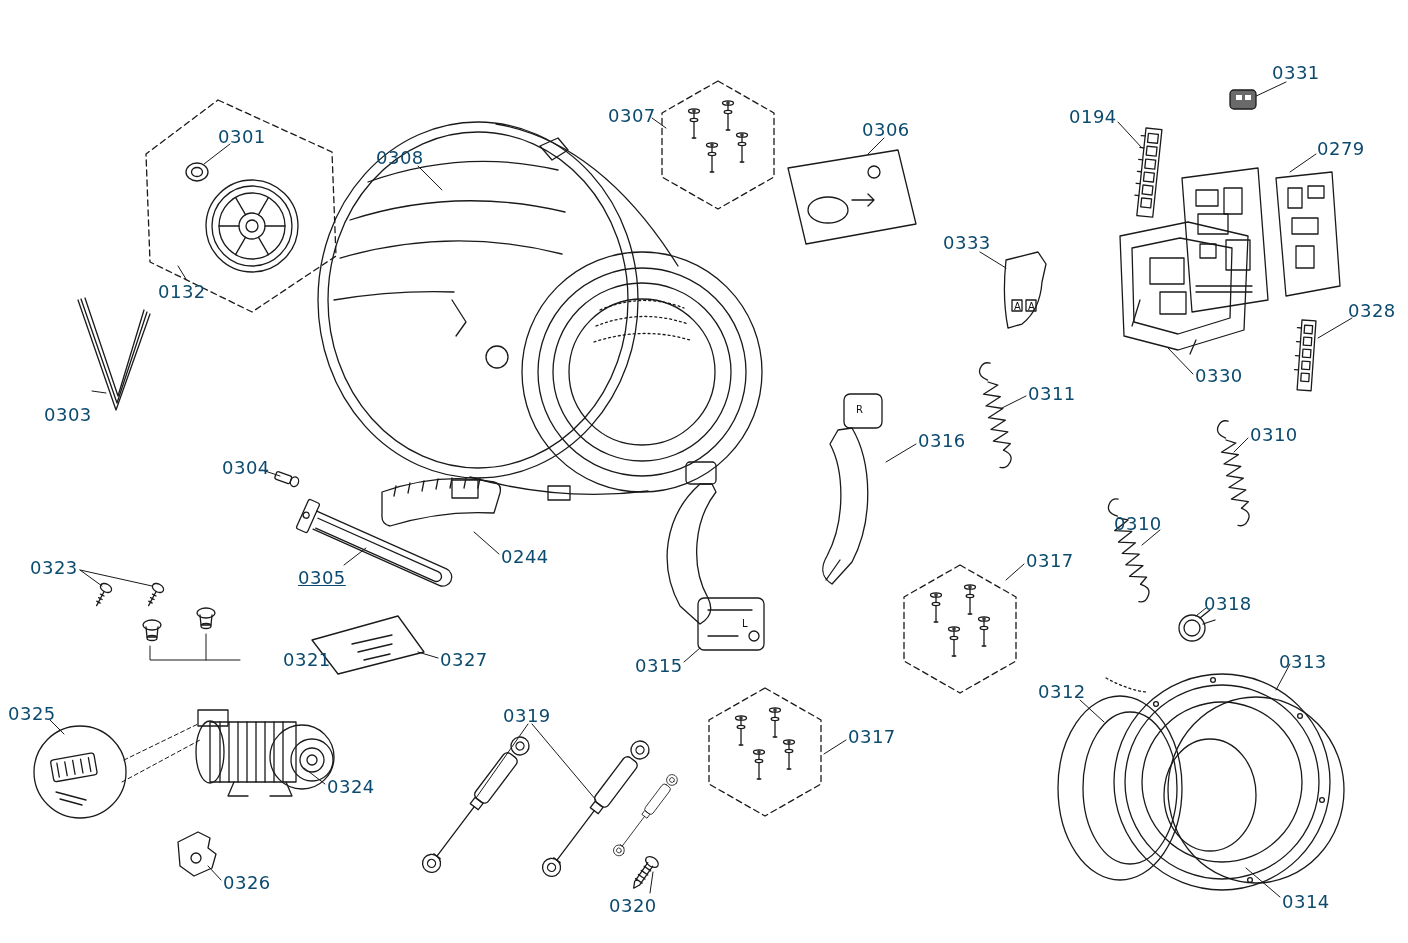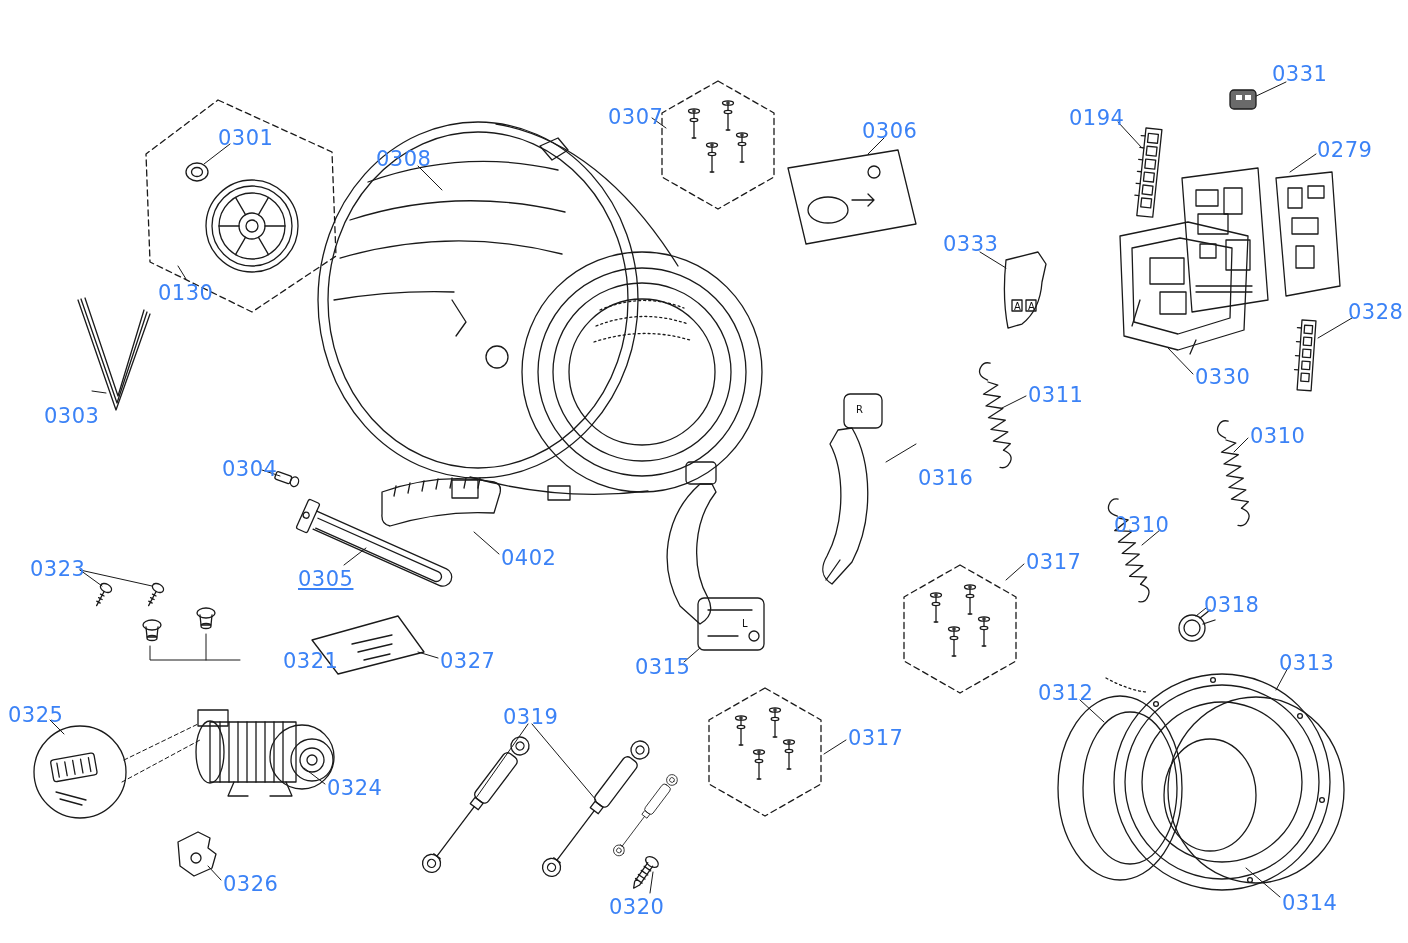--- a/index.html
+++ b/index.html
@@ -1,20 +1,20 @@
 <!DOCTYPE html>
 <html><head>
 <meta charset="utf-8">
 <style>
   html,body{margin:0;padding:0;background:#ffffff;}
   #page{position:relative;width:1408px;height:943px;background:#ffffff;overflow:hidden;
         font-family:"DejaVu Sans","Liberation Sans",sans-serif;}
   #art{position:absolute;left:0;top:0;width:1408px;height:943px;}
   #labels{position:absolute;left:0;top:0;width:1408px;height:943px;pointer-events:none;}
-  .part-label{position:absolute;font-size:21px;color:#3b82f6;white-space:nowrap;letter-spacing:.5px;}
+  .part-label{position:absolute;font-size:18px;color:#0c4a6e;white-space:nowrap;letter-spacing:.5px;}
   .part-label.mark{font-size:10px;color:#111;}
   .dashed{stroke-dasharray:6,4;}
 </style>
 </head>
 <body>
 
 <div id="page">
 
 <svg id="art" viewBox="0 0 1408 943" xmlns="http://www.w3.org/2000/svg">
   <defs>
@@ -343,36 +343,36 @@
     <g>
       <path d="M178,842 l20,-10 12,6 -2,10 8,6 -4,14 -18,8 -14,-10 z"></path>
       <circle cx="196" cy="858" r="5"></circle>
     </g>
 
   </g>
 </svg>
 
 <div id="labels">
       <div class="part-label" style="left: 218px; top: 126px;">0301</div>
-      <div class="part-label" style="left: 158px; top: 281px;">0130</div>
+      <div class="part-label" style="left: 158px; top: 281px;">0132</div>
       <div class="part-label" style="left: 44px; top: 404px;">0303</div>
       <div class="part-label" style="left: 222px; top: 457px;">0304</div>
       <div class="part-label" style="left: 298px; top: 567px; text-decoration: underline;">0305</div>
       <div class="part-label" style="left: 862px; top: 119px;">0306</div>
       <div class="part-label" style="left: 608px; top: 105px;">0307</div>
       <div class="part-label" style="left: 376px; top: 147px;">0308</div>
-      <div class="part-label" style="left: 501px; top: 546px;">0402</div>
+      <div class="part-label" style="left: 501px; top: 546px;">0244</div>
       <div class="part-label" style="left: 1250px; top: 424px;">0310</div>
       <div class="part-label" style="left: 1114px; top: 513px;">0310</div>
       <div class="part-label" style="left: 1028px; top: 383px;">0311</div>
       <div class="part-label" style="left: 1038px; top: 681px;">0312</div>
       <div class="part-label" style="left: 1279px; top: 651px;">0313</div>
       <div class="part-label" style="left: 1282px; top: 891px;">0314</div>
       <div class="part-label" style="left: 635px; top: 655px;">0315</div>
-      <div class="part-label" style="left: 918px; top: 430px; margin-top: 36px;">0316</div>
+      <div class="part-label" style="left: 918px; top: 430px;">0316</div>
       <div class="part-label" style="left: 1026px; top: 550px;">0317</div>
       <div class="part-label" style="left: 848px; top: 726px;">0317</div>
       <div class="part-label" style="left: 1204px; top: 593px;">0318</div>
       <div class="part-label" style="left: 503px; top: 705px;">0319</div>
       <div class="part-label" style="left: 609px; top: 895px;">0320</div>
       <div class="part-label" style="left: 243px; top: 649px; margin-left: 40px;">0321</div>
       <div class="part-label" style="left: 1317px; top: 138px;">0279</div>
       <div class="part-label" style="left: 30px; top: 557px;">0323</div>
       <div class="part-label" style="left: 327px; top: 776px;">0324</div>
       <div class="part-label" style="left: 8px; top: 703px;">0325</div>

